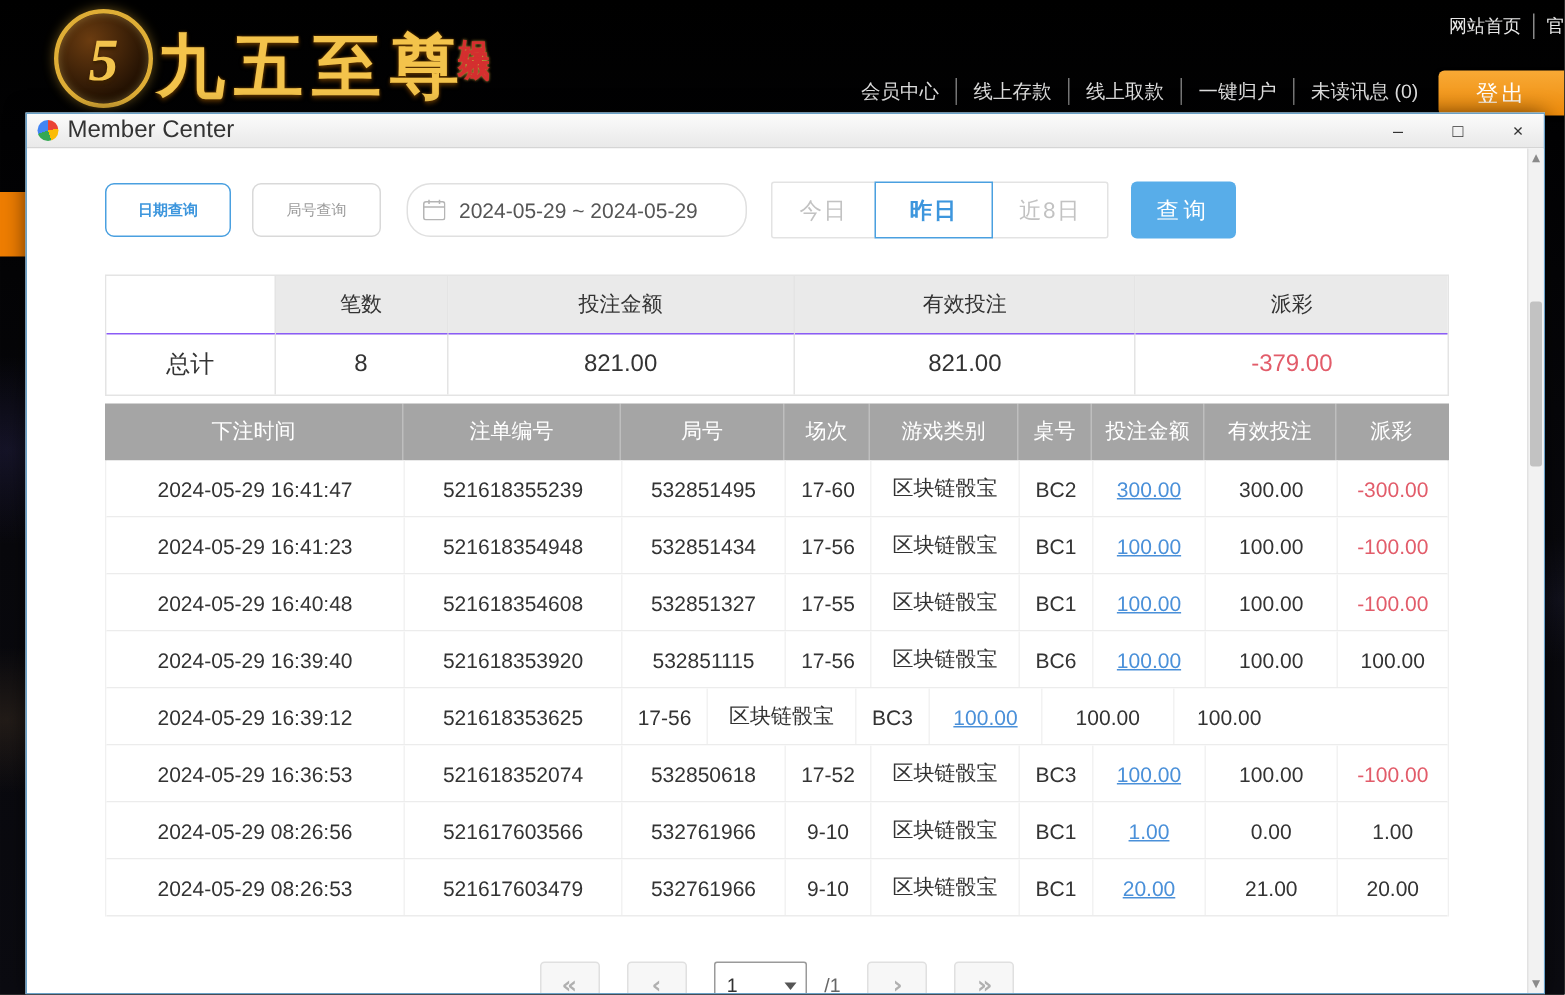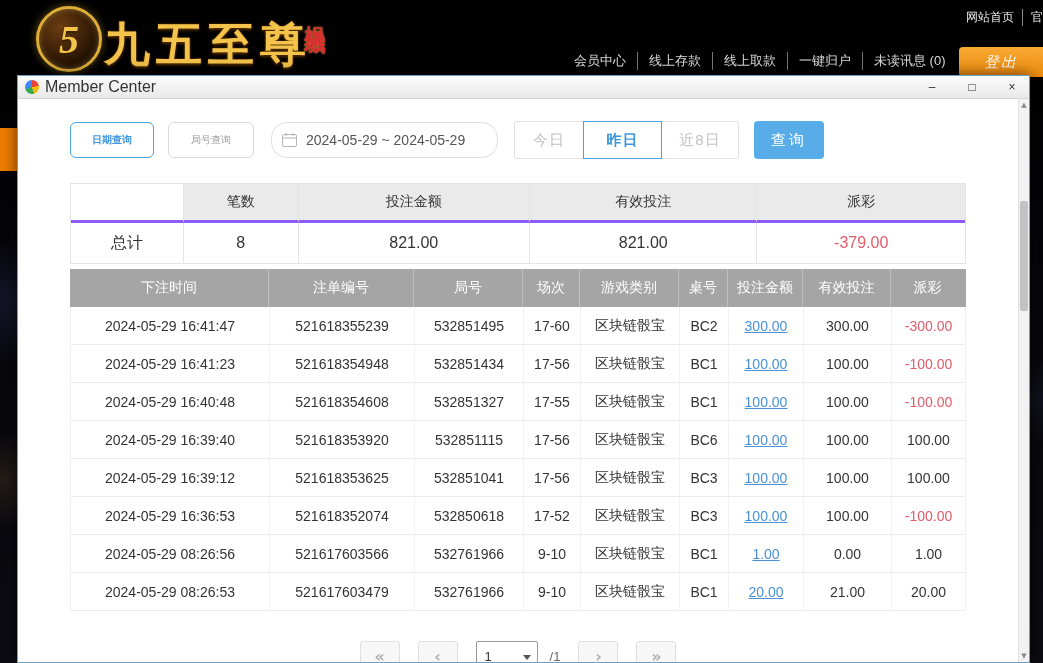--- a/index.html
+++ b/index.html
@@ -37,21 +37,21 @@
   .top-right .tr-item + .tr-item { border-left:1px solid #8a8a8a; }
 
   .site-nav { position:absolute; top:52px; left:563px; display:flex; align-items:center;
     color:#ddd; font-size:13px; white-space:nowrap; }
   .site-nav .nav-item { padding:0 11px; cursor:default; }
   .site-nav .nav-item + .nav-item { border-left:1px solid #777; }
 
   .logout-btn { position:absolute; top:47px; right:0; width:84px; height:30px;
     background:linear-gradient(180deg,#f8a935,#ee8b0b); color:#fff; font-size:15px; letter-spacing:2px;
     border-radius:4px 0 0 4px; display:flex; align-items:center; justify-content:center;
-    box-shadow:0 1px 3px rgba(0,0,0,.5);font-style:italic; }
+    box-shadow:0 1px 3px rgba(0,0,0,.5); }
 
   
   .window { position:absolute; left:17px; top:75px; width:1013px; height:588px; background:#fff;
     border:1px solid #6aa1c8; box-shadow:0 0 14px rgba(0,0,0,.6); display:flex; flex-direction:column; }
   .titlebar { height:23px; flex:0 0 23px; background:linear-gradient(#fbfbfb,#e9e9e9);
     border-bottom:1px solid #d5d5d5; display:flex; align-items:center; padding:0 0 0 7px; }
   .win-icon { width:14px; height:14px; border-radius:50%; margin-right:6px;
     background:conic-gradient(#ea4335 0 22%, #fbbc05 22% 45%, #34a853 45% 70%, #4285f4 70% 100%); }
   .win-title { font-size:16px; color:#333; }
   .win-controls { margin-left:auto; display:flex; height:100%; }
@@ -84,21 +84,21 @@
   .btn-yest { width:79px; border:1px solid #4aa0e0; color:#3d96dd; font-weight:bold; margin-left:-1px; z-index:1; }
   .btn-recent { width:78px; border:1px solid #e3e3e3; color:#c2c2c2; margin-left:-1px; border-radius:0 2px 2px 0; }
   .btn-query { width:70px; height:38px; margin-left:15px; background:#58ade9; color:#fff; border:none;
     border-radius:4px; font-size:15px; letter-spacing:3px; display:flex; align-items:center; justify-content:center; }
 
   
   .summary { position:absolute; left:52px; top:84px; width:896px; border:1px solid #e4e4e4; font-size:14px; color:#333; }
   .srow { display:flex; }
   .scell { display:flex; align-items:center; justify-content:center; border-right:1px solid #e4e4e4; }
   .scell:last-child { border-right:none; }
-  .srow.head .scell { height:39px; background:#eaeaea; border-bottom:3px solid #8b5cf6; }
+  .srow.head .scell { height:39px; background:#eaeaea; border-bottom:1px solid #8b5cf6; }
   .srow.head .scell.blank { background:#fff; }
   .srow.body .scell { height:40px; font-size:16px; }
   .s0 { width:113px; } .s1 { width:115px; } .s2 { width:232px; } .s3 { width:228px; } .s4 { width:208px; }
 
   
   .bet-table { position:absolute; left:52px; top:170px; width:896px; font-size:14px; }
   .thead { display:flex; height:38px; background:#a5a5a5; }
   .thead .tcell { color:#fff; border-right:1px solid rgba(255,255,255,.28); }
   .thead .tcell:last-child { border-right:none; }
   .tbody { border-left:1px solid #f0f0f0; border-right:1px solid #f0f0f0; }
@@ -265,21 +265,20 @@
               <div class="tcell c5">BC6</div>
               <div class="tcell c6">
                 <span class="amt-link">100.00</span>
               </div>
               <div class="tcell c7">100.00</div>
               <div class="tcell c8">100.00</div>
             </div>
             <div class="trow">
               <div class="tcell c0">2024-05-29 16:39:12</div>
               <div class="tcell c1">521618353625</div>
-              <div class="tcell c2">532851041</div>
               <div class="tcell c3">17-56</div>
               <div class="tcell c4">区块链骰宝</div>
               <div class="tcell c5">BC3</div>
               <div class="tcell c6">
                 <span class="amt-link">100.00</span>
               </div>
               <div class="tcell c7">100.00</div>
               <div class="tcell c8">100.00</div>
             </div>
             <div class="trow">

